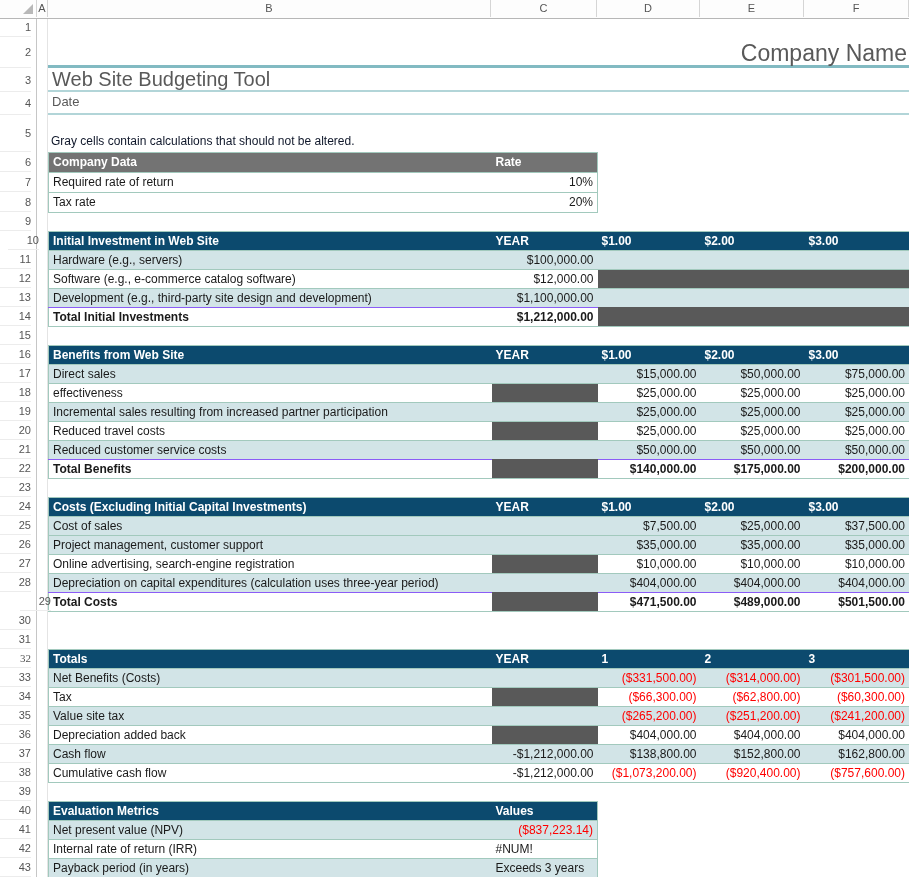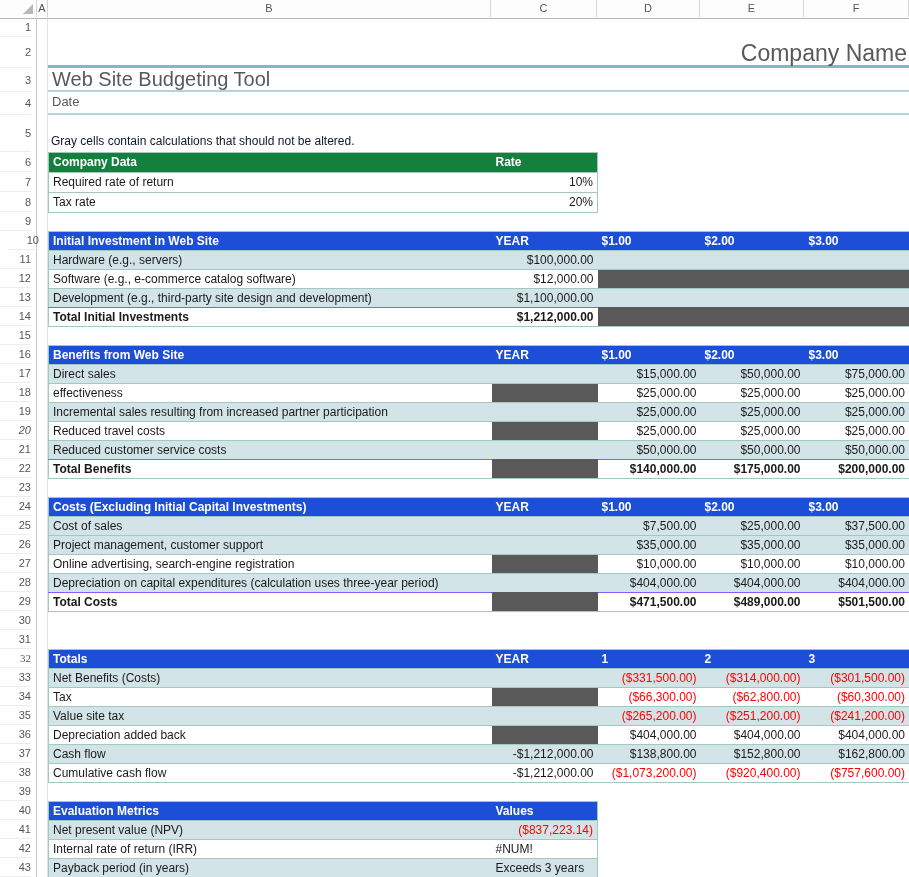--- a/index.html
+++ b/index.html
@@ -28,22 +28,22 @@
   .accent-light1{position:absolute;left:48px;right:0;top:90px;height:2px;background:#b2d5d8;z-index:1;}
   .date-label{position:absolute;left:52px;top:94px;font-size:13px;color:#595959;z-index:2;}
   .accent-light2{position:absolute;left:48px;right:0;top:113px;height:2px;background:#b2d5d8;z-index:1;}
   .note{position:absolute;left:51px;top:134px;font-size:12px;color:#0f172a;z-index:2;}
 
   
   table.sec{position:absolute;left:48px;border-collapse:collapse;table-layout:fixed;
             font-size:12px;color:#1a1a1a;z-index:3;border:1px solid #a2c9bd;}
   table.sec td{height:18px;line-height:18px;padding:0 4px;border-top:1px solid #a2c9bd;
                overflow:hidden;white-space:nowrap;}
-  table.sec tr.hdr td{background:#1d4ed8;color:#fff;font-weight:bold;border-top:none;height:18px;}
-  table.cd tr.hdr td{background:#15803d;}
+  table.sec tr.hdr td{background:#0c4a6e;color:#fff;font-weight:bold;border-top:none;height:18px;}
+  table.cd tr.hdr td{background:#737373;}
   table.cd td{height:19px;line-height:19px;}
   td.val{text-align:right;}
   tr.band td{background:#d2e4e7;}
   td.gdark{background:#595959;border-top-color:#595959;}
   td.gcalc{background:#bfbfbf;}
   tr.total td{font-weight:bold;border-top:1px solid #8b5cf6;}
   tr.total td.gdark{border-top-color:#595959;}
   .red{color:#ff0000;}
   #t-company{top:152px;width:549px;}
   #t-initial{top:231px;width:861px;}
@@ -83,30 +83,30 @@
       <div class="rowhdr" style="top: 231px; height: 19px; line-height: 19px; margin-left: 8px;">10</div>
       <div class="rowhdr" style="top: 250px; height: 19px; line-height: 19px;">11</div>
       <div class="rowhdr" style="top: 269px; height: 19px; line-height: 19px;">12</div>
       <div class="rowhdr" style="top: 288px; height: 19px; line-height: 19px;">13</div>
       <div class="rowhdr" style="top: 307px; height: 19px; line-height: 19px;">14</div>
       <div class="rowhdr" style="top: 326px; height: 19px; line-height: 19px;">15</div>
       <div class="rowhdr" style="top: 345px; height: 19px; line-height: 19px;">16</div>
       <div class="rowhdr" style="top: 364px; height: 19px; line-height: 19px;">17</div>
       <div class="rowhdr" style="top: 383px; height: 19px; line-height: 19px;">18</div>
       <div class="rowhdr" style="top: 402px; height: 19px; line-height: 19px;">19</div>
-      <div class="rowhdr" style="top: 421px; height: 19px; line-height: 19px; font-style: italic;">20</div>
+      <div class="rowhdr" style="top: 421px; height: 19px; line-height: 19px;">20</div>
       <div class="rowhdr" style="top: 440px; height: 19px; line-height: 19px;">21</div>
       <div class="rowhdr" style="top: 459px; height: 19px; line-height: 19px;">22</div>
       <div class="rowhdr" style="top: 478px; height: 19px; line-height: 19px;">23</div>
       <div class="rowhdr" style="top: 497px; height: 19px; line-height: 19px;">24</div>
       <div class="rowhdr" style="top: 516px; height: 19px; line-height: 19px;">25</div>
       <div class="rowhdr" style="top: 535px; height: 19px; line-height: 19px;">26</div>
       <div class="rowhdr" style="top: 554px; height: 19px; line-height: 19px;">27</div>
       <div class="rowhdr" style="top: 573px; height: 19px; line-height: 19px;">28</div>
-      <div class="rowhdr" style="top: 592px; height: 19px; line-height: 19px;">29</div>
+      <div class="rowhdr" style="top: 592px; height: 19px; line-height: 19px; margin-left: 20px;">29</div>
       <div class="rowhdr" style="top: 611px; height: 19px; line-height: 19px;">30</div>
       <div class="rowhdr" style="top: 630px; height: 19px; line-height: 19px;">31</div>
       <div class="rowhdr" style="top: 649px; height: 19px; line-height: 19px; font-family: Liberation Serif, serif;">32</div>
       <div class="rowhdr" style="top: 668px; height: 19px; line-height: 19px;">33</div>
       <div class="rowhdr" style="top: 687px; height: 19px; line-height: 19px;">34</div>
       <div class="rowhdr" style="top: 706px; height: 19px; line-height: 19px;">35</div>
       <div class="rowhdr" style="top: 725px; height: 19px; line-height: 19px;">36</div>
       <div class="rowhdr" style="top: 744px; height: 19px; line-height: 19px;">37</div>
       <div class="rowhdr" style="top: 763px; height: 19px; line-height: 19px;">38</div>
       <div class="rowhdr" style="top: 782px; height: 19px; line-height: 19px;">39</div>

